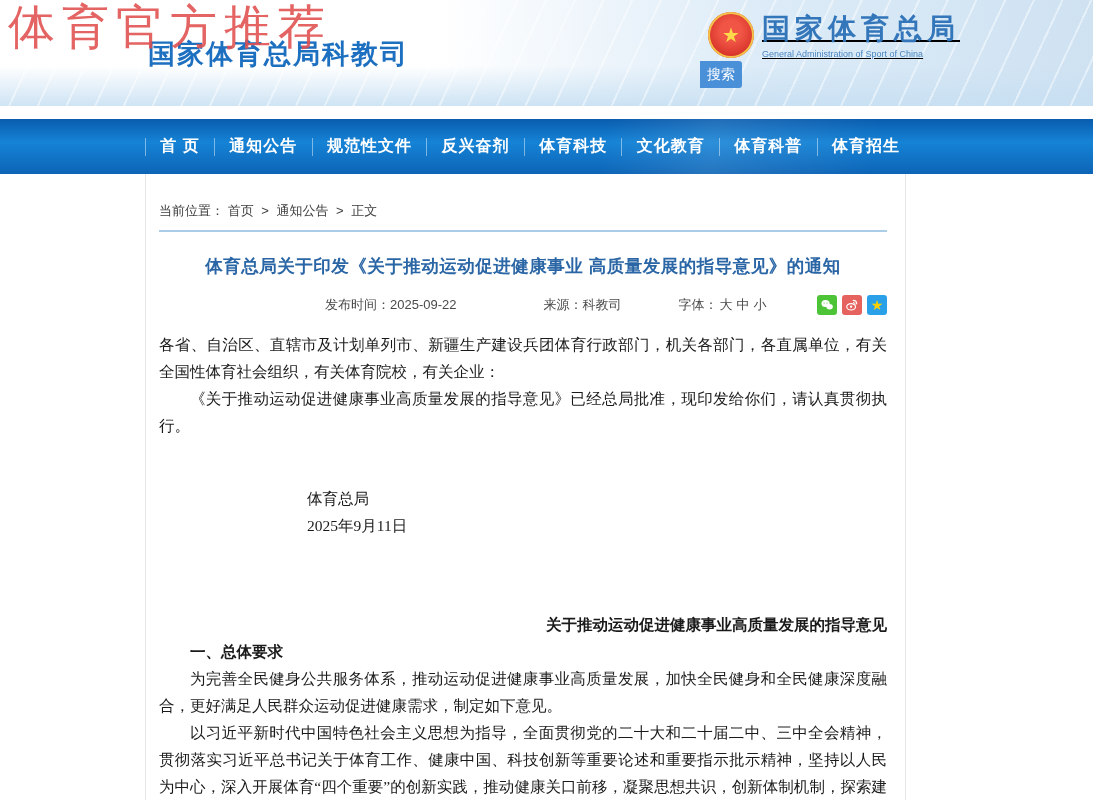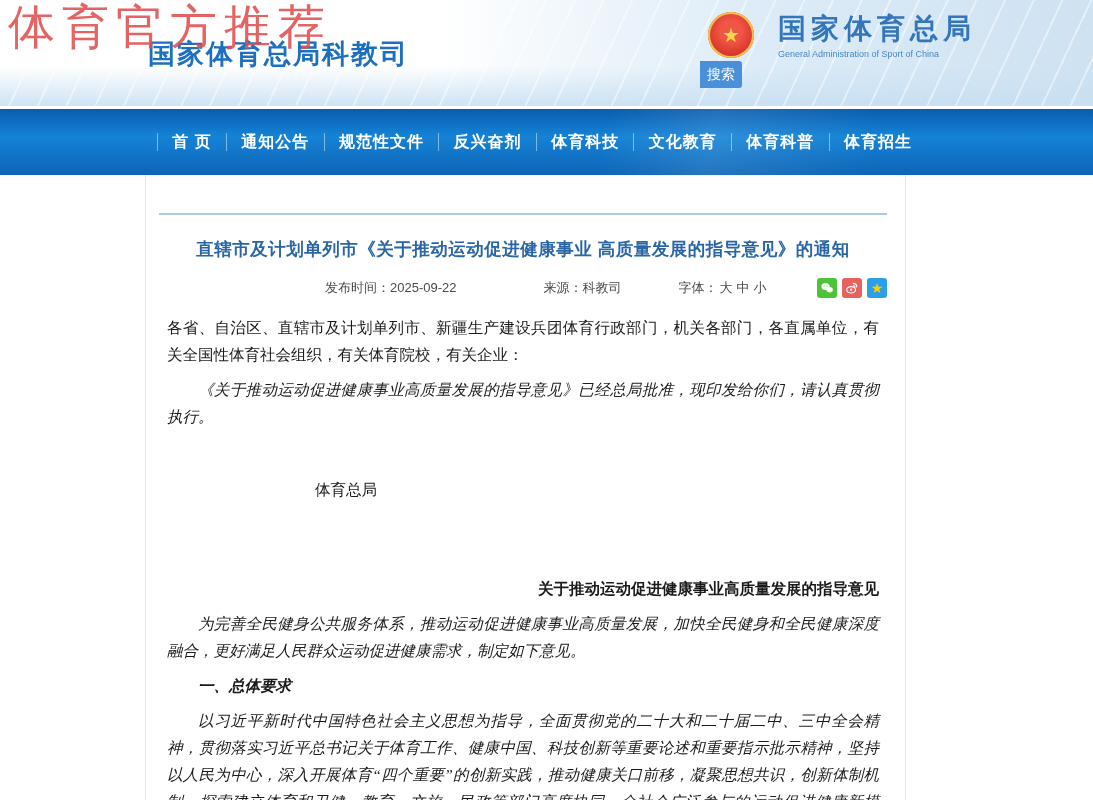--- a/index.html
+++ b/index.html
@@ -15,33 +15,33 @@
       linear-gradient(90deg, #ffffff 0%, #ffffff 40%, #dcebf7 70%, #cfe2f2 100%);
   }
   .watermark { position:absolute; left:8px; top:-4px; font-family:"Liberation Serif","DejaVu Serif",serif;
     font-size:47px; letter-spacing:7px; color:rgba(224,77,77,0.88); white-space:nowrap; z-index:5; }
   .site-title { position:absolute; left:148px; top:36px; font-size:27px; font-weight:bold;
     color:#1d6fc0; letter-spacing:2px; }
   .logo-row { position:absolute; left:708px; top:10px; display:flex; align-items:center; cursor:pointer; }
   .emblem { width:46px; height:46px; border-radius:50%; background:radial-gradient(circle at 50% 42%, #f05545 0 30%, #d8342a 70%); 
     display:flex; align-items:center; justify-content:center; box-shadow:inset 0 0 0 2px #f3c24a; }
   .emblem .star { color:#ffd94a; font-size:20px; line-height:1; }
-  .logo-text { margin-left:24px; }
+  .logo-text { margin-left:8px;text-decoration:underline; }
   .logo-cn { font-size:28px; font-weight:bold; color:#3376ba; letter-spacing:5px; }
   .logo-en { font-size:9px; color:#4a86c0; margin-top:1px; }
   .search-row { position:absolute; left:700px; top:61px; display:flex; align-items:center; }
   .search-input { width:171px; height:27px; border:1px solid #c9c9c9; border-right:none; background:#fff;
     font-size:13px; padding:0 8px; color:#333; outline:none; border-radius:2px 0 0 2px; }
   .search-input::placeholder { color:#999; }
   .search-btn { width:42px; height:27px; border:none; background:#4a90d8; color:#fff; font-size:14px;
     border-radius:0 3px 3px 0; cursor:pointer; }
 
   
-  .main-nav { margin-top:3px; height:66px;
-    background:linear-gradient(180deg, #0a5cae 0%, #1583d6 42%, #0d64b6 100%); position:relative; overflow:hidden;padding-left:12px; }
+  .main-nav { margin-top:13px; height:55px;
+    background:linear-gradient(180deg, #0a5cae 0%, #1583d6 42%, #0d64b6 100%); position:relative; overflow:hidden; }
   .main-nav::after { content:""; position:absolute; inset:0;
     background:linear-gradient(100deg, rgba(255,255,255,0) 55%, rgba(255,255,255,0.10) 65%, rgba(255,255,255,0) 80%); }
   .nav-inner { position:relative; z-index:2; margin-left:145px; width:761px; height:100%;
     display:flex; align-items:center; justify-content:space-between; }
   .nav-item { color:#fff; font-size:16px; font-weight:bold; text-decoration:none; letter-spacing:1px;
     padding:4px 6px; white-space:nowrap; cursor:pointer; }
   .nav-sep { width:1px; height:18px; background:rgba(255,255,255,0.45); }
 
   
   .content { margin-left:145px; width:761px; min-height:650px;
@@ -58,22 +58,22 @@
   .meta-font { margin-left:57px;text-align:center; }
   .font-opt { cursor:pointer; margin:0 2px; }
   .share-icons { margin-left:auto; display:flex; gap:5px; }
   .share-ico { width:20px; height:20px; border-radius:3px; display:flex; align-items:center; justify-content:center; cursor:pointer; }
   .ico-wechat { background:#4dc337; }
   .ico-weibo { background:#e6625e; }
   .ico-qzone { background:#2aa0e8; color:#ffd000; font-size:14px; line-height:1; }
 
   .article-body { margin-top:16px; font-family:"Liberation Serif","DejaVu Serif",serif;
     font-size:15.5px; line-height:27px; color:#1a1a1a; text-align:justify; }
-  .article-body p { margin:8px; }
-  .p-indent { text-indent:2em;font-style:italic; }
+  .article-body p { margin:0; }
+  .p-indent { text-indent:2em; }
   .p-sig { padding-left:148px; }
   .p-sig-first { margin-top:46px !important; }
   .p-heading { margin-top:72px !important; text-align:right; font-weight:bold; }
   .p-bold { font-weight:bold; }
 </style>
 </head>
 <body>
 
 <div class="page">
 
@@ -112,24 +112,32 @@
       <a class="nav-item">文化教育</a>
       <span class="nav-sep"></span>
       <a class="nav-item">体育科普</a>
       <span class="nav-sep"></span>
       <a class="nav-item">体育招生</a>
     </div>
   </nav>
 
   <main class="content">
 
+    <div class="breadcrumb">
+      <span>当前位置：</span>
+      <a>首页</a>
+      <span class="bc-sep">&gt;</span>
+      <a>通知公告</a>
+      <span class="bc-sep">&gt;</span>
+      <span>正文</span>
+    </div>
 
     <hr class="bc-rule">
 
-    <h1 class="article-title">直辖市及计划单列市《关于推动运动促进健康事业 高质量发展的指导意见》的通知</h1>
+    <h1 class="article-title">体育总局关于印发《关于推动运动促进健康事业 高质量发展的指导意见》的通知</h1>
 
     <div class="meta-row">
       <span class="meta-item">
         <span>发布时间：</span><span>2025-09-22</span>
       </span>
       <span class="meta-item meta-source">
         <span>来源：</span><span>科教司</span>
       </span>
       <span class="meta-item meta-font">
         <span>字体：</span><a class="font-opt">大</a><a class="font-opt">中</a><a class="font-opt">小</a>
@@ -152,21 +160,22 @@
             </svg>
         </span>
         <span class="share-ico ico-qzone">★</span>
       </span>
     </div>
 
     <div class="article-body">
       <p>各省、自治区、直辖市及计划单列市、新疆生产建设兵团体育行政部门，机关各部门，各直属单位，有关全国性体育社会组织，有关体育院校，有关企业：</p>
       <p class="p-indent">《关于推动运动促进健康事业高质量发展的指导意见》已经总局批准，现印发给你们，请认真贯彻执行。</p>
       <p class="p-sig p-sig-first">体育总局</p>
+      <p class="p-sig">2025年9月11日</p>
       <p class="p-heading">关于推动运动促进健康事业高质量发展的指导意见</p>
+      <p class="p-indent p-bold">一、总体要求</p>
       <p class="p-indent">为完善全民健身公共服务体系，推动运动促进健康事业高质量发展，加快全民健身和全民健康深度融合，更好满足人民群众运动促进健康需求，制定如下意见。</p>
-      <p class="p-indent p-bold">一、总体要求</p>
       <p class="p-indent">以习近平新时代中国特色社会主义思想为指导，全面贯彻党的二十大和二十届二中、三中全会精神，贯彻落实习近平总书记关于体育工作、健康中国、科技创新等重要论述和重要指示批示精神，坚持以人民为中心，深入开展体育“四个重要”的创新实践，推动健康关口前移，凝聚思想共识，创新体制机制，探索建立体育和卫健、教育、文旅、民政等部门高度协同、全社会广泛参与的运动促进健康新模式，提高人民群众健康水平，助力体育强国和健康中国建设。</p>
 
     </div>
 
   </main>
 </div>
 
 </body></html>

